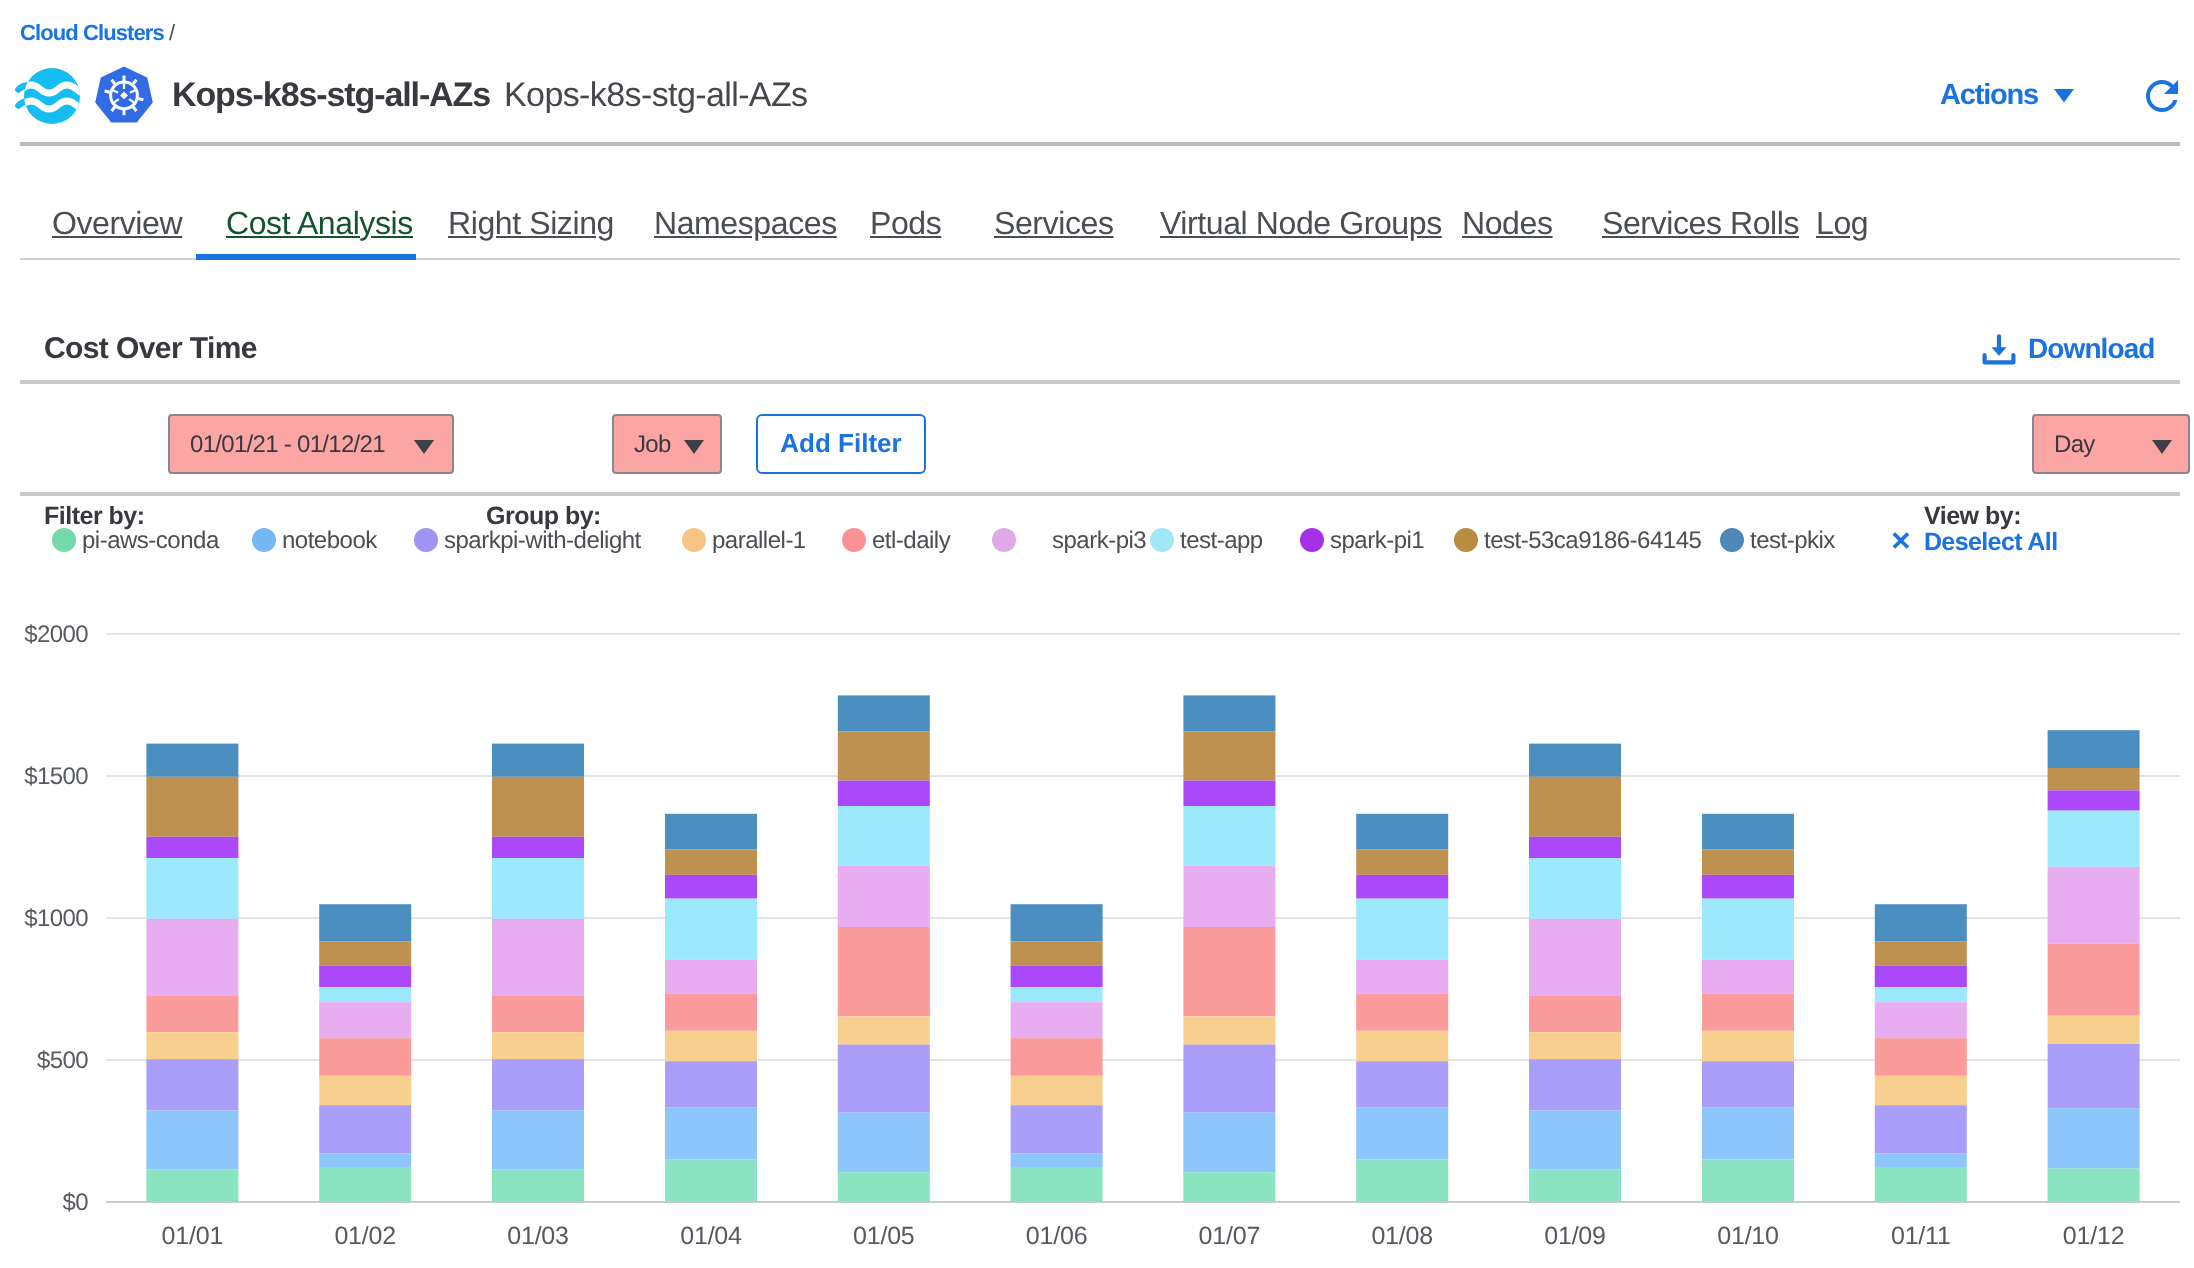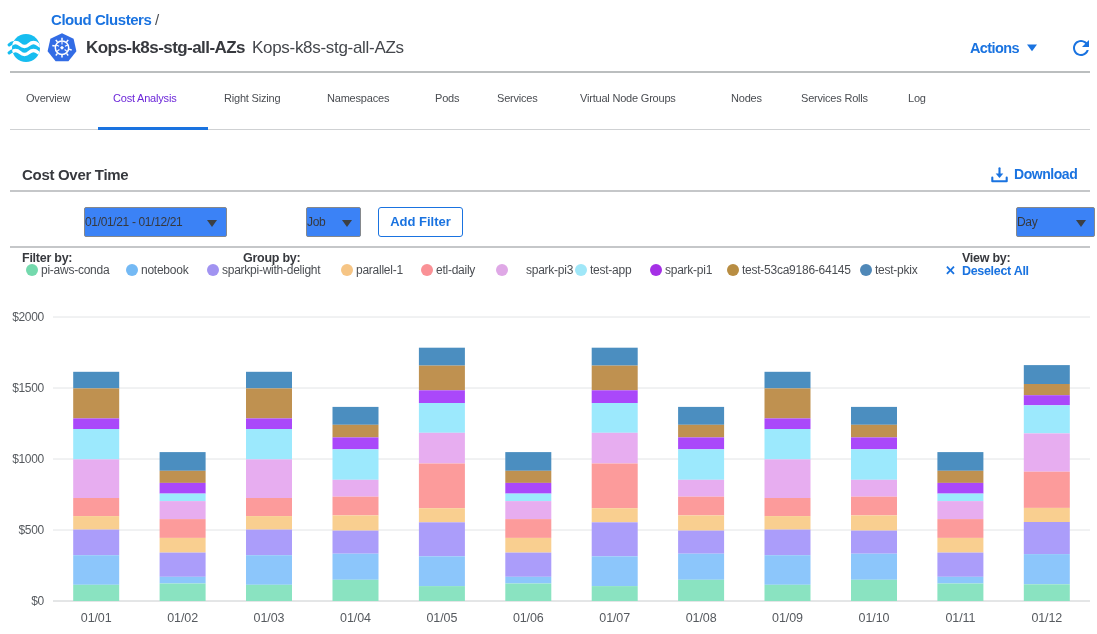--- a/index.html
+++ b/index.html
@@ -1,34 +1,34 @@
 <!DOCTYPE html>
 <html><head>
 <meta charset="utf-8">
 <style>
 * { margin:0; padding:0; box-sizing:border-box; }
 html,body { width:1097px; height:634px; background:#fff; font-family:"Liberation Sans", sans-serif; overflow:hidden; }
 #page { position:relative; width:1097px; height:634px; }
 .abs { position:absolute; }
-.crumb { left:10px; top:11px; font-size:15px; letter-spacing:-0.45px; font-weight:bold; color:#3c4043;margin-left:41px; }
+.crumb { left:10px; top:11px; font-size:11px; letter-spacing:-0.45px; font-weight:bold; color:#3c4043; }
 .crumb a { color:#1a73e0; text-decoration:none; }
 .title { left:86px; top:38px; font-size:17px; letter-spacing:-0.55px; color:#37393e; font-weight:bold; }
 .subtitle { left:252px; top:38px; font-size:17px; letter-spacing:-0.3px; color:#44474c; }
 .actions { left:970px; top:40px; font-size:14.5px; letter-spacing:-0.6px; font-weight:bold; color:#1a73e0; }
 .hr1 { left:10px; top:71px; width:1080px; height:2px; background:#bbbebf; }
-.tab { position:absolute; top:92px; font-size:11px; letter-spacing:-0.2px; color:#4a4d52; white-space:nowrap; }
-.tabactive { color:#6d28d9; }
+.tab { position:absolute; top:104px; font-size:16px; letter-spacing:-0.2px; color:#4a4d52; white-space:nowrap;text-decoration:underline; }
+.tabactive { color:#14532d; }
 .tabborder { left:10px; top:129px; width:1080px; height:1px; background:#cfd1d3; }
 .tabuline { left:98px; top:127px; width:110px; height:3px; background:#1a73e0; }
 .h2 { left:22px; top:166px; font-size:15px; letter-spacing:-0.3px; font-weight:bold; color:#37393e; }
 .download { left:1014px; top:166px; font-size:14px; letter-spacing:-0.45px; font-weight:bold; color:#1a73e0; }
 .hr2 { left:10px; top:190px; width:1080px; height:2px; background:#c5c7c9; }
 .hr3 { left:10px; top:246px; width:1080px; height:2px; background:#c5c7c9; }
 .flabel { font-size:12.5px; letter-spacing:-0.25px; font-weight:bold; color:#37393e; top:216px;margin-top:35px; }
-.selbox { position:absolute; top:207px; height:30px; border:1px solid #85888c; border-radius:2px; background:#3b82f6; font-size:12px; letter-spacing:-0.35px; color:#37393e; line-height:28px; padding-left:0; }
+.selbox { position:absolute; top:207px; height:30px; border:1px solid #85888c; border-radius:2px; background:#fca5a5; font-size:12px; letter-spacing:-0.35px; color:#37393e; line-height:28px; padding-left:10px; }
 .caret { position:absolute; width:0; height:0; border-left:5.5px solid transparent; border-right:5.5px solid transparent; border-top:7px solid #3c3f43; top:12px; }
 .addfilter { left:378px; top:207px; width:85px; height:30px; border:1px solid #1a73e0; border-radius:3px; color:#1a73e0; font-size:13px; font-weight:bold; text-align:center; line-height:28px; }
 .litem { position:absolute; top:263px; font-size:12px; letter-spacing:-0.25px; color:#4b4e53; line-height:14px;text-align:right; }
 .dot { position:absolute; top:264px; width:12px; height:12px; border-radius:50%; }
 .desel { left:945px; top:263px; font-size:12.5px; letter-spacing:-0.3px; font-weight:bold; color:#1a73e0; }
 .chart { position:absolute; left:0; top:300px; }
 </style>
 </head>
 <body>
 <div id="page">

